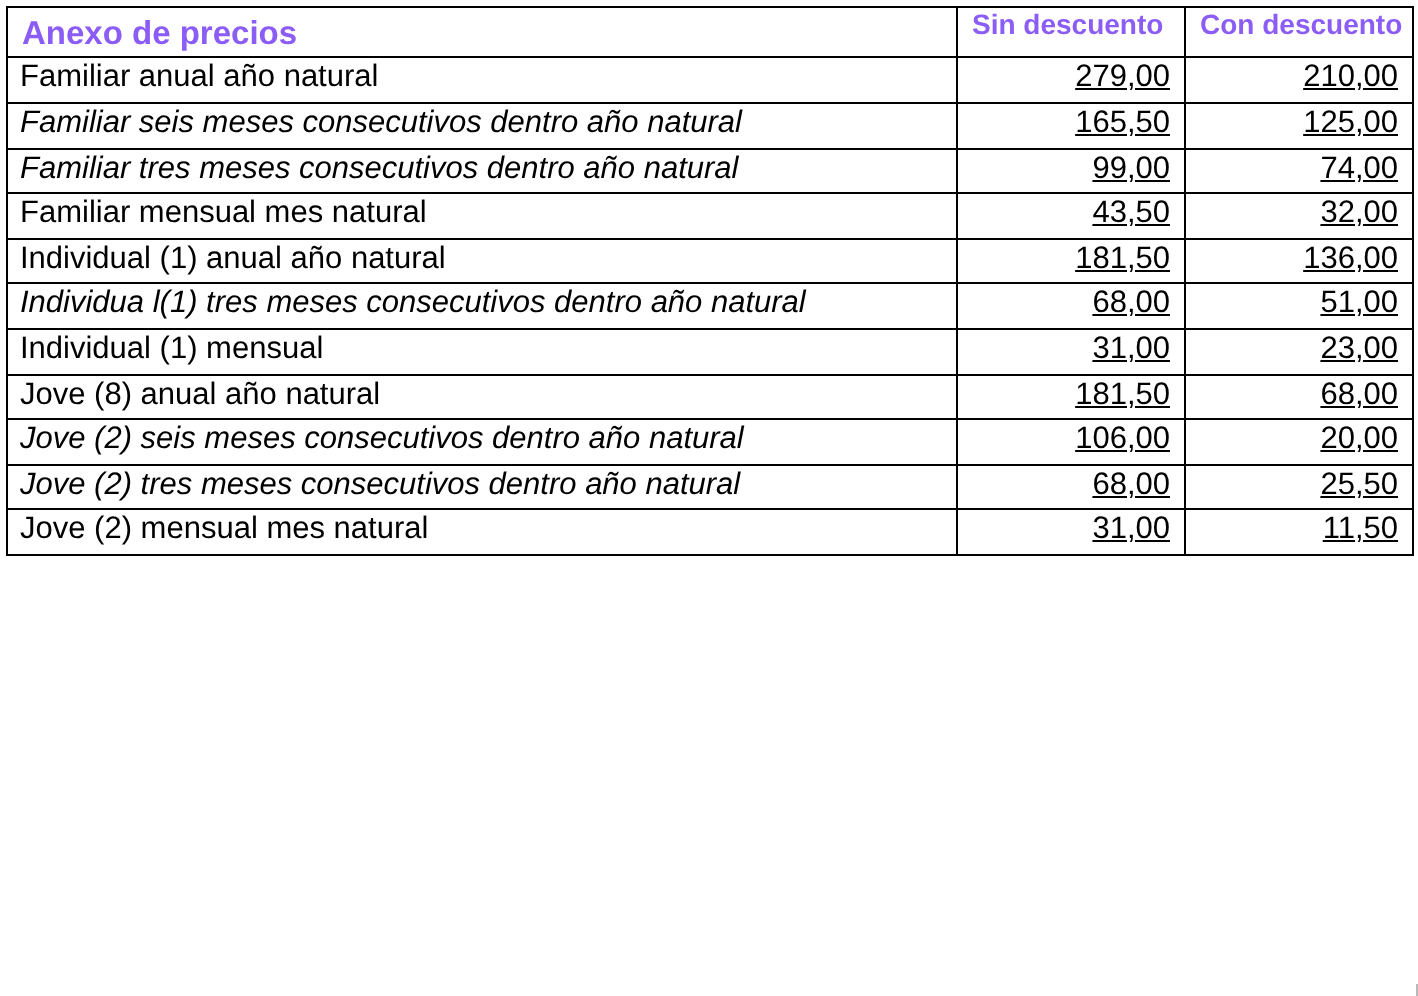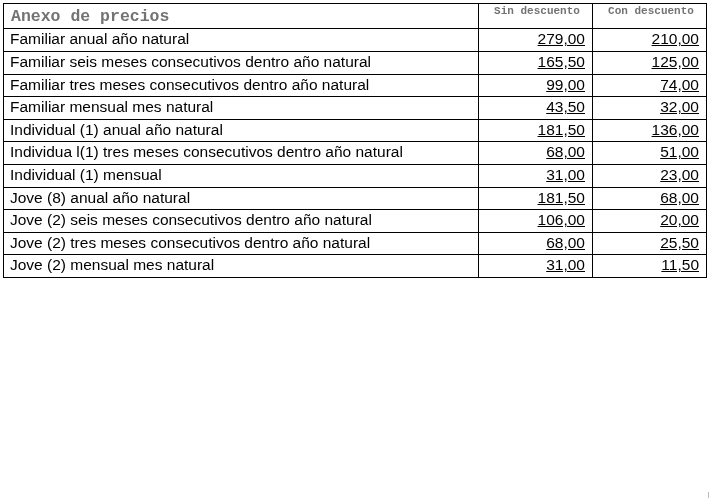--- a/index.html
+++ b/index.html
@@ -33,46 +33,46 @@
 
   table.price-table th,
   table.price-table td {
     border: 1px solid #000000;
     padding: 1px 4px 2px 4px;
     vertical-align: top;
   }
 
   thead th {
     font-weight: bold;
-    color: #737373;
+    color: #8b5cf6;
     line-height: 1.12;
-    font-family: Liberation Mono, monospace;
   }
   thead th.head-desc {
     text-align: left;
     font-size: 16.5px;
     padding-top: 4px;
     padding-left: 7px;
   }
   thead th.head-num {
-    text-align: center;
-    font-size: 11px;
+    text-align: left;
+    font-size: 14px;
     padding-left: 7px;
   }
 
   tbody td.desc {
     text-align: justify;
     text-align-last: left;
     line-height: 1.2;
     padding-left: 6px;
     padding-right: 6px;
     margin-top: 43px;
   }
   tbody tr.two-line td.desc {
     text-align: justify;
+    font-style: italic;
   }
   tbody td.num {
     text-align: right;
     padding-right: 7px;
     white-space: nowrap;
     line-height: 1.2;
     text-decoration: underline;
   }
   .corner-mark {
     position: absolute;

